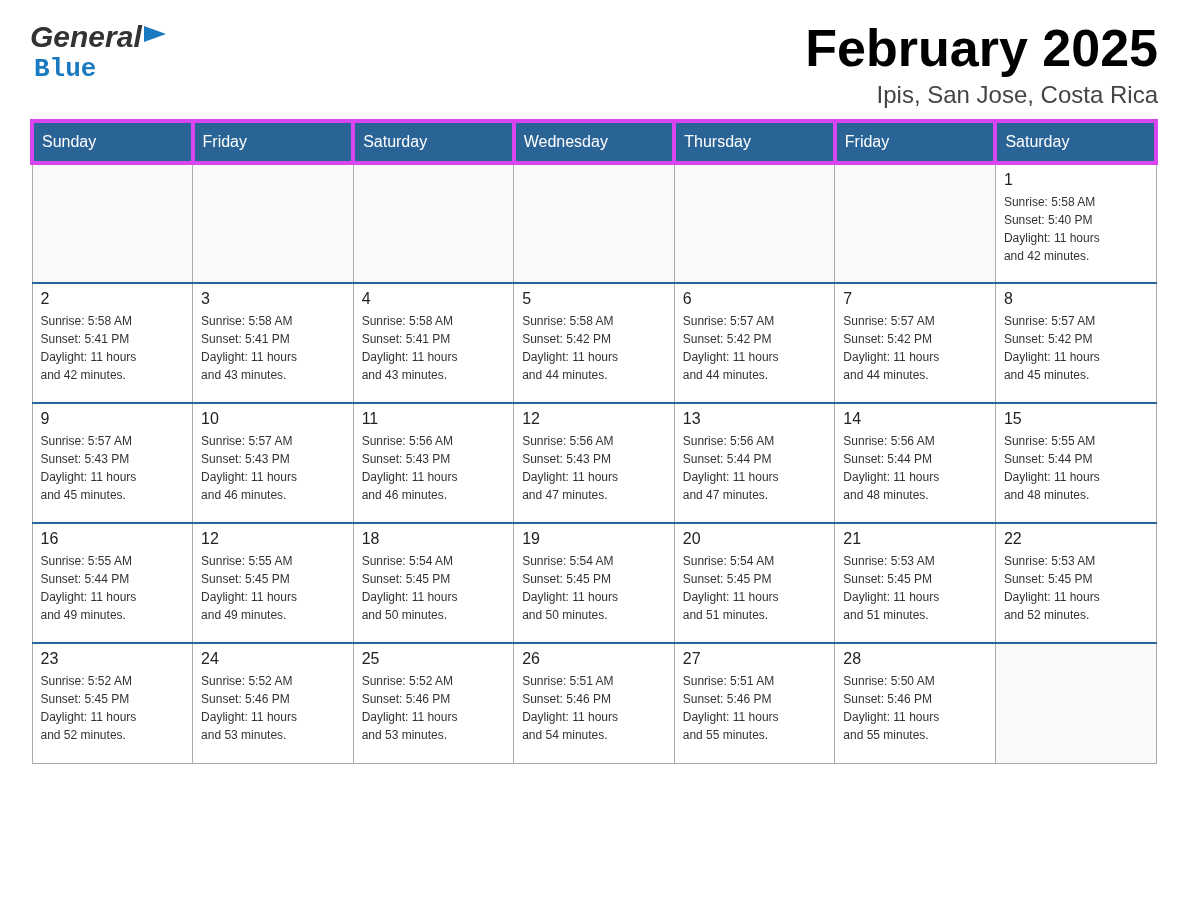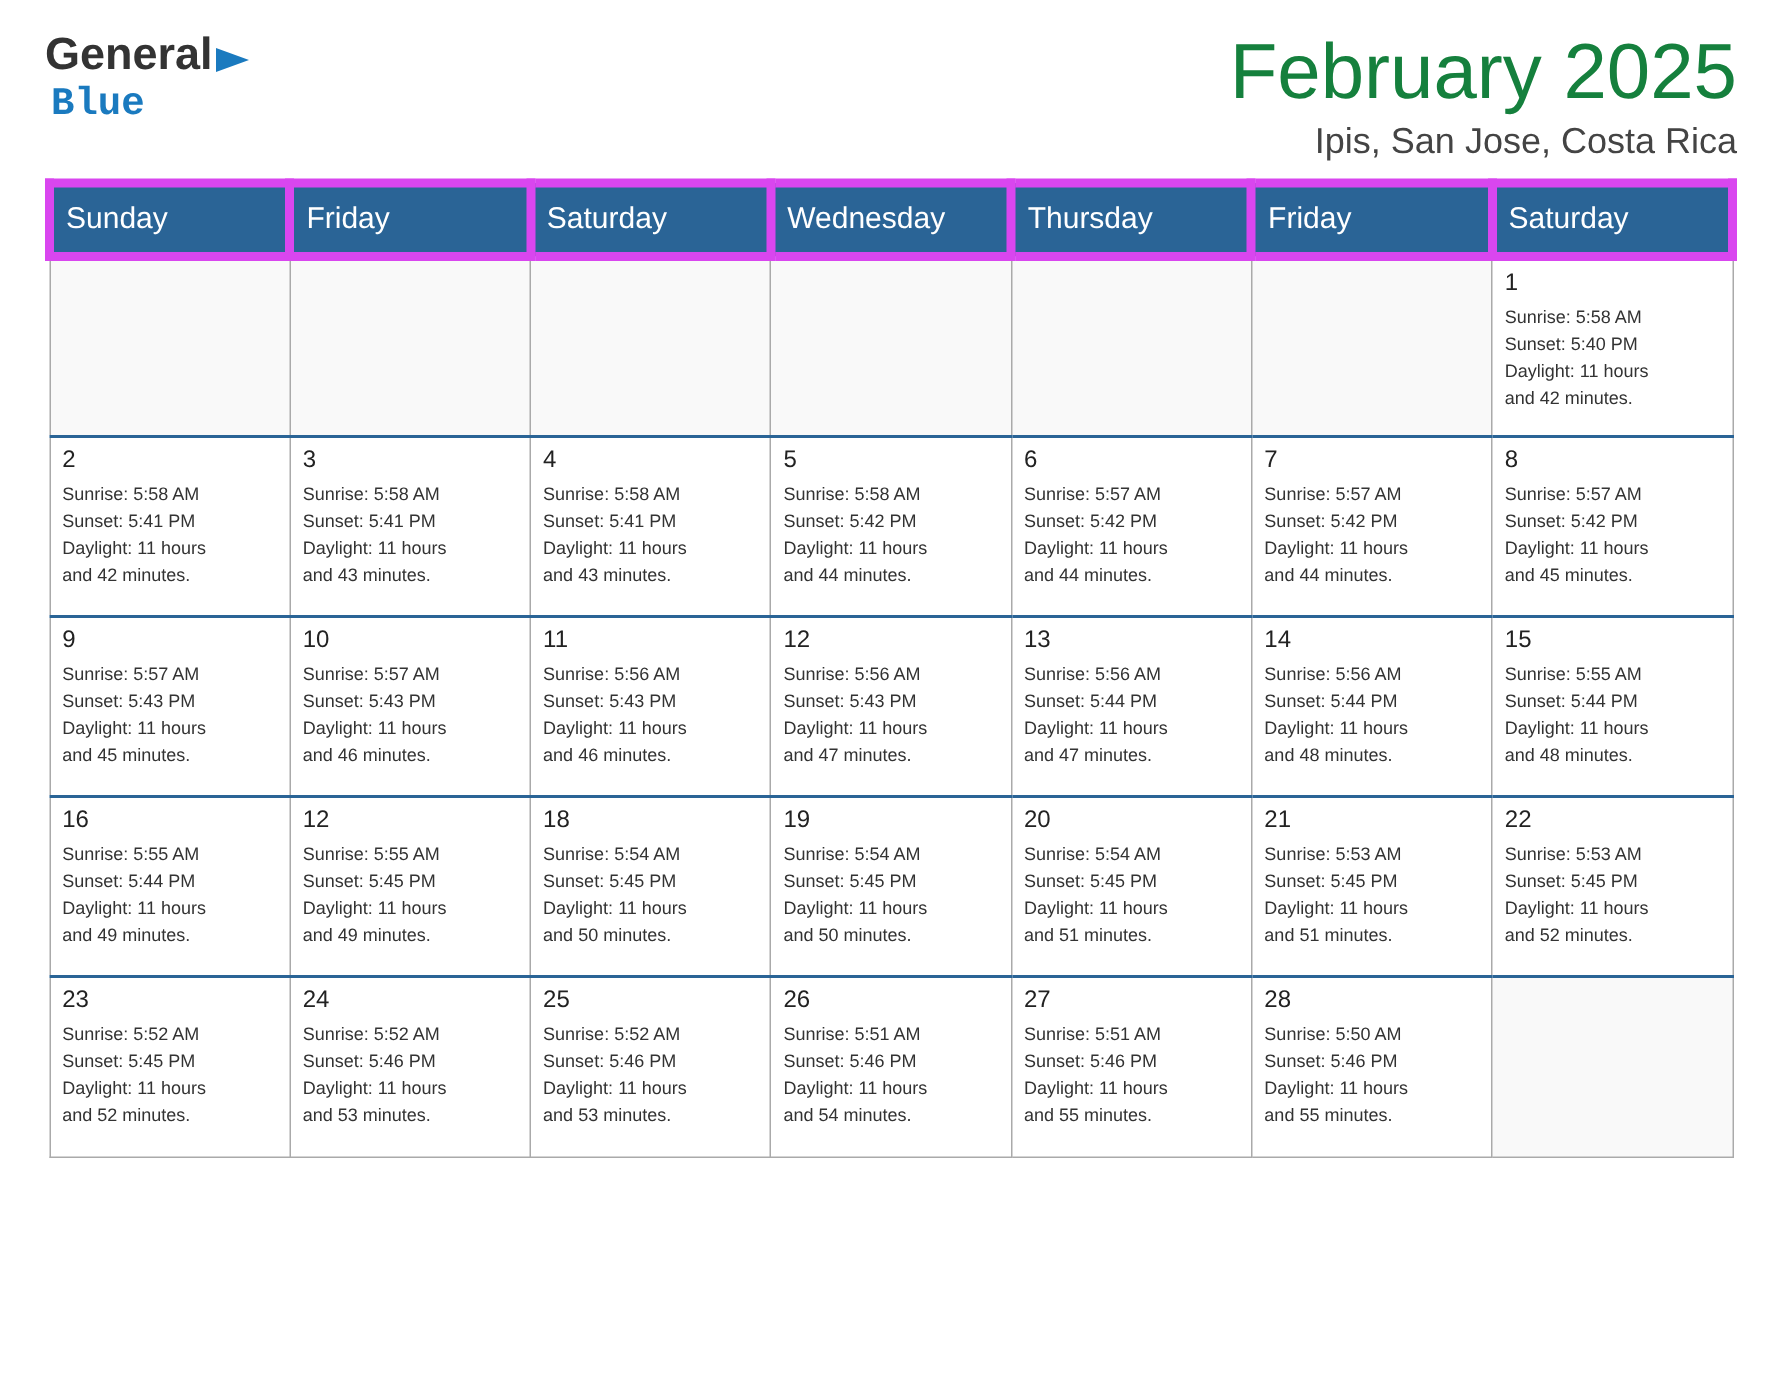--- a/index.html
+++ b/index.html
@@ -19,42 +19,42 @@
     .logo {
       display: flex;
       flex-direction: column;
       align-items: flex-start;
     }
     .title-area {
       text-align: right;
     }
     .month-title {
       font-size: 52px;
-      font-weight: normal;
-      color: #15803d;
+      font-weight: bold;
+      color: #000000;
       line-height: 1.1;
     }
     .location {
       font-size: 24px;
       color: #444;
       margin-top: 4px;
     }
     .calendar {
       width: 100%;
       border-collapse: collapse;
       border: 1px solid #999;
     }
     .calendar th {
       background-color: #2a6496;
       color: white;
-      font-size: 20px;
+      font-size: 16px;
       font-weight: normal;
       padding: 10px 8px;
       text-align: left;
-      border: 6px solid #d946ef;
+      border: 4px solid #d946ef;
     }
     .calendar td {
       border: 1px solid #aaa;
       vertical-align: top;
       padding: 6px 8px;
       width: calc(100% / 7);
       height: 120px;
     }
     .day-number {
       font-size: 16px;
@@ -72,21 +72,21 @@
     }
     .row-border td {
       border-top: 2px solid #2a6496;
     }
   </style>
 </head>
 <body>
 
 <div class="header">
   <div class="logo">
-    <div style="display:flex;align-items:flex-end;">
+    <div style="display:flex;align-items:center;font-style:italic;">
       <span style="font-size:30px;font-weight:bold;color:#333;">General</span>
       <svg width="22" height="22" viewBox="0 0 22 22" style="margin-left:2px;">
         <polygon points="0,0 22,8 0,16" fill="#1a7abf"></polygon>
       </svg>
     </div>
     <span style="font-size:26px;font-weight:bold;color:#1a7abf;margin-left:4px;font-family:Liberation Mono, monospace;">Blue</span>
   </div>
   <div class="title-area">
     <div class="month-title">February 2025</div>
     <div class="location">Ipis, San Jose, Costa Rica</div>

